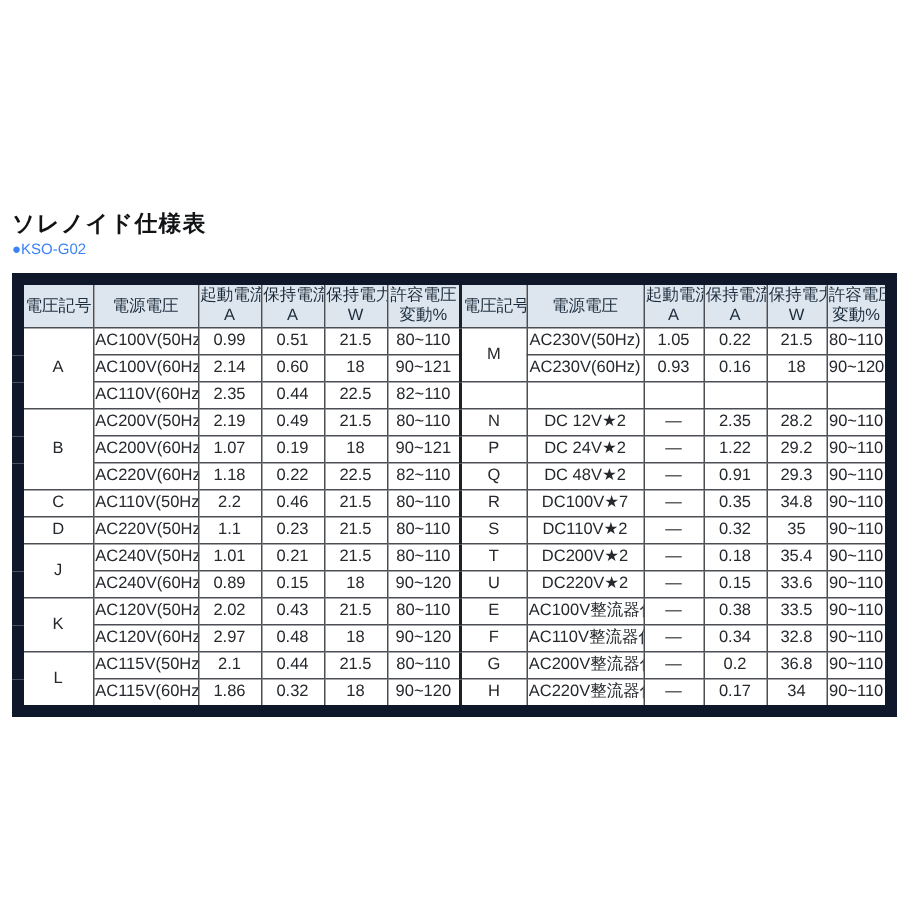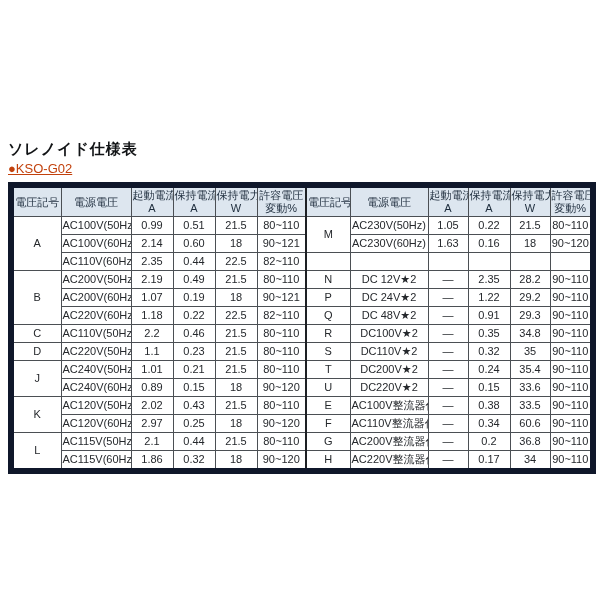--- a/index.html
+++ b/index.html
@@ -8,28 +8,28 @@
     background: #ffffff;
     font-family: "Liberation Sans", "DejaVu Sans", sans-serif;
   }
   .page { position: relative; width: 600px; height: 600px; overflow: hidden; }
   .title {
     position: absolute; left: 8px; top: 140px;
     font-size: 15px; font-weight: bold; color: #111315; letter-spacing: 1px;
   }
   .model {
     position: absolute; left: 8px; top: 161px;
-    font-size: 13px; font-weight: normal; color: #c2410c; text-decoration: underline;
+    font-size: 10px; font-weight: normal; color: #3b82f6;
   }
   table.spec {
     position: absolute; left: 8px; top: 182px;
     width: 582px;
     border-collapse: collapse;
     table-layout: fixed;
-    border: 6px solid #0f172a;
+    border: 8px solid #0f172a;
   }
   table.spec th, table.spec td {
     border: 1px solid #4b4f54;
     padding: 0 1px;
     text-align: center;
     white-space: nowrap;
     overflow: hidden;
   }
   table.spec th {
     background: #dde6ef;
@@ -140,21 +140,21 @@
           <td>21.5</td>
           <td>80~110</td>
         </tr>
         <tr>
           <td class="vcell">AC100V(60Hz)</td>
           <td>2.14</td>
           <td>0.60</td>
           <td>18</td>
           <td>90~121</td>
           <td class="vcell">AC230V(60Hz)</td>
-          <td>1.63</td>
+          <td>0.93</td>
           <td>0.16</td>
           <td>18</td>
           <td>90~120</td>
         </tr>
         <tr>
           <td class="vcell">AC110V(60Hz)</td>
           <td>2.35</td>
           <td>0.44</td>
           <td>22.5</td>
           <td>82~110</td>
@@ -206,21 +206,21 @@
           <td>90~110</td>
         </tr>
         <tr>
           <td class="sym" rowspan="1">C</td>
           <td class="vcell">AC110V(50Hz)</td>
           <td>2.2</td>
           <td>0.46</td>
           <td>21.5</td>
           <td>80~110</td>
           <td class="sym halfdiv" rowspan="1">R</td>
-          <td class="vcell">DC100V★2</td>
+          <td class="vcell">DC100V★7</td>
           <td>—</td>
           <td>0.35</td>
           <td>34.8</td>
           <td>90~110</td>
         </tr>
         <tr>
           <td class="sym" rowspan="1">D</td>
           <td class="vcell">AC220V(50Hz)</td>
           <td>1.1</td>
           <td>0.23</td>
@@ -236,21 +236,21 @@
         <tr>
           <td class="sym" rowspan="2">J</td>
           <td class="vcell">AC240V(50Hz)</td>
           <td>1.01</td>
           <td>0.21</td>
           <td>21.5</td>
           <td>80~110</td>
           <td class="sym halfdiv" rowspan="1">T</td>
           <td class="vcell">DC200V★2</td>
           <td>—</td>
-          <td>0.24</td>
+          <td>0.18</td>
           <td>35.4</td>
           <td>90~110</td>
         </tr>
         <tr>
           <td class="vcell">AC240V(60Hz)</td>
           <td>0.89</td>
           <td>0.15</td>
           <td>18</td>
           <td>90~120</td>
           <td class="sym halfdiv" rowspan="1">U</td>
@@ -270,28 +270,28 @@
           <td class="sym halfdiv" rowspan="1">E</td>
           <td class="vcell">AC100V整流器付</td>
           <td>—</td>
           <td>0.38</td>
           <td>33.5</td>
           <td>90~110</td>
         </tr>
         <tr>
           <td class="vcell">AC120V(60Hz)</td>
           <td>2.97</td>
-          <td>0.25</td>
+          <td>0.48</td>
           <td>18</td>
           <td>90~120</td>
           <td class="sym halfdiv" rowspan="1">F</td>
           <td class="vcell">AC110V整流器付</td>
           <td>—</td>
           <td>0.34</td>
-          <td>60.6</td>
+          <td>32.8</td>
           <td>90~110</td>
         </tr>
         <tr>
           <td class="sym" rowspan="2">L</td>
           <td class="vcell">AC115V(50Hz)</td>
           <td>2.1</td>
           <td>0.44</td>
           <td>21.5</td>
           <td>80~110</td>
           <td class="sym halfdiv" rowspan="1">G</td>

